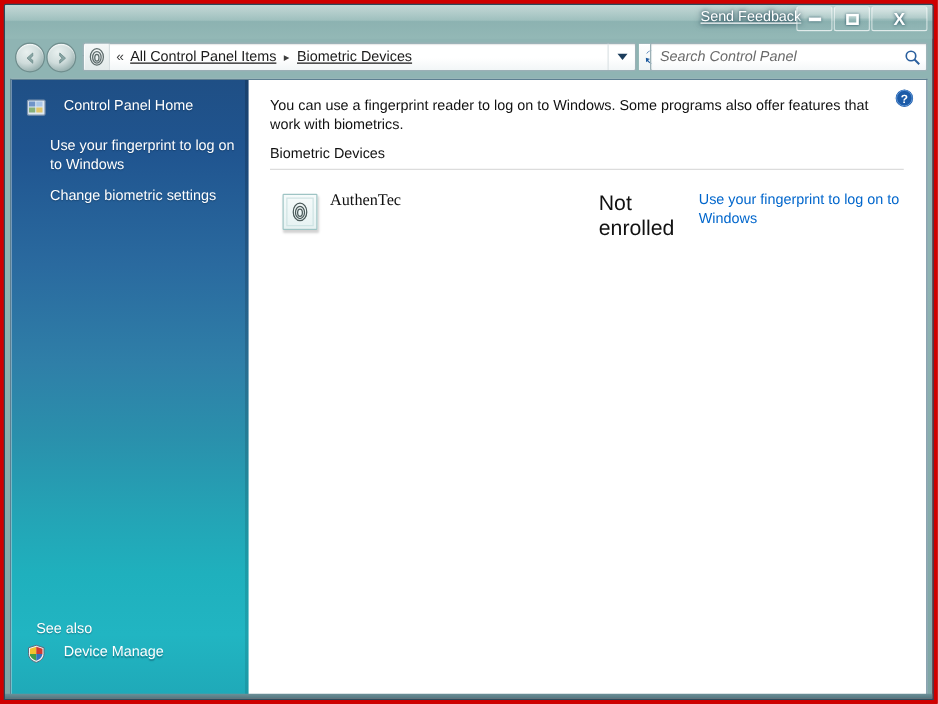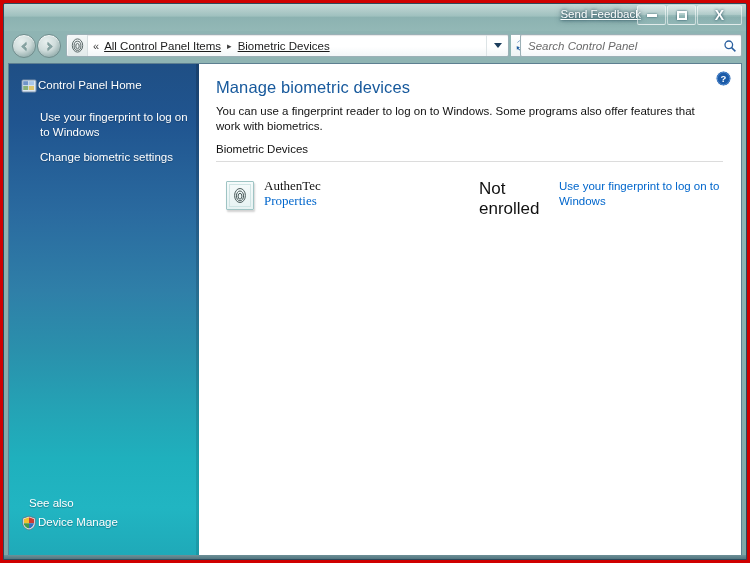--- a/index.html
+++ b/index.html
@@ -230,21 +230,21 @@
     padding-top: 12px;
     overflow: hidden;
   }
   .sidebar::after {
     content:"";
     position:absolute; right:0; top:0; bottom:0; width:3px;
     background: linear-gradient(180deg, rgba(0,0,0,.18), rgba(0,0,0,.10));
   }
 
   .side-row {
-    display: flex; align-items: flex-start; gap: 1px;
+    display: flex; align-items: flex-start; gap: 14px;
     padding: 2px 10px 2px 12px;
     cursor: pointer;
     font-size: 11.5px;
     line-height: 15px;
   }
   .side-row .side-label {
     color: #ffffff;
     text-shadow: 0 1px 1px rgba(0,25,50,.35);
   }
   .side-row.no-icon { padding-left: 31px; }
@@ -490,42 +490,40 @@
     <div class="content">
 
       <div class="help-btn">
         <svg width="17" height="17" viewBox="0 0 17 17">
           <circle cx="8.5" cy="8.5" r="7.6" fill="#1c5ba8" stroke="#ffffff" stroke-width="1.2"></circle>
           <circle cx="8.5" cy="8.5" r="6.2" fill="none" stroke="#5d94d6" stroke-width="0.8"></circle>
           <text x="8.5" y="12.3" text-anchor="middle" font-family="Liberation Sans, sans-serif" font-size="9.5" font-weight="bold" fill="#ffffff">?</text>
         </svg>
       </div>
 
-      <div class="page-title">Manage biometric devices</div>
       <div class="page-desc">You can use a fingerprint reader to log on to Windows. Some programs also offer features that work with biometrics.</div>
       <div class="section-label">Biometric Devices</div>
       <div class="divider"></div>
 
       <div class="device-row">
 
         <div class="device-icon-wrap">
           <div class="fp-card">
             <svg width="14" height="17" viewBox="0 0 14 17" style="position:relative;z-index:2">
               <g fill="none" stroke="#4a5a5a" stroke-width="1">
                 <ellipse cx="7" cy="8.5" rx="5.4" ry="7"></ellipse>
                 <ellipse cx="7" cy="8.9" rx="3.6" ry="4.9"></ellipse>
                 <ellipse cx="7" cy="9.2" rx="1.9" ry="2.9"></ellipse>
               </g>
             </svg>
           </div>
         </div>
 
         <div class="device-info">
           <div>AuthenTec</div>
-          <div class="link">Properties</div>
         </div>
 
         <div class="device-status">Not enrolled</div>
 
         <div class="device-action">
           <span class="link">Use your fingerprint to log on to Windows</span>
         </div>
       </div>
     </div>
   </div>

